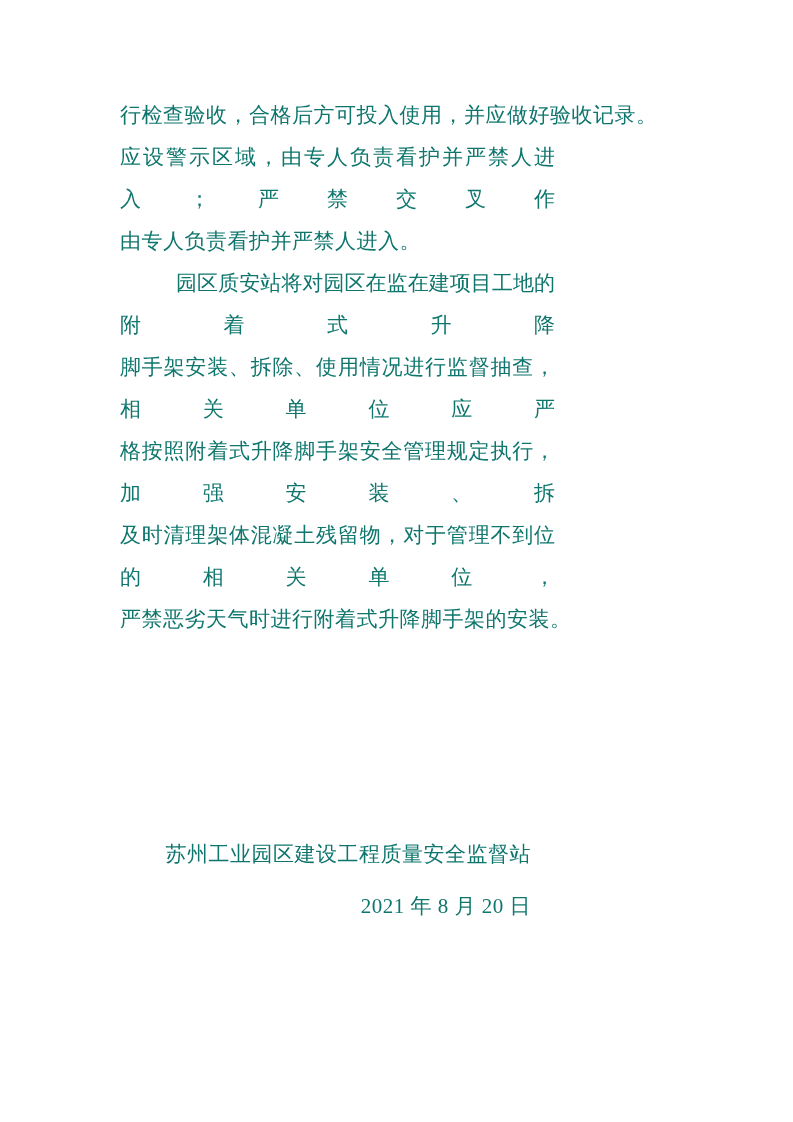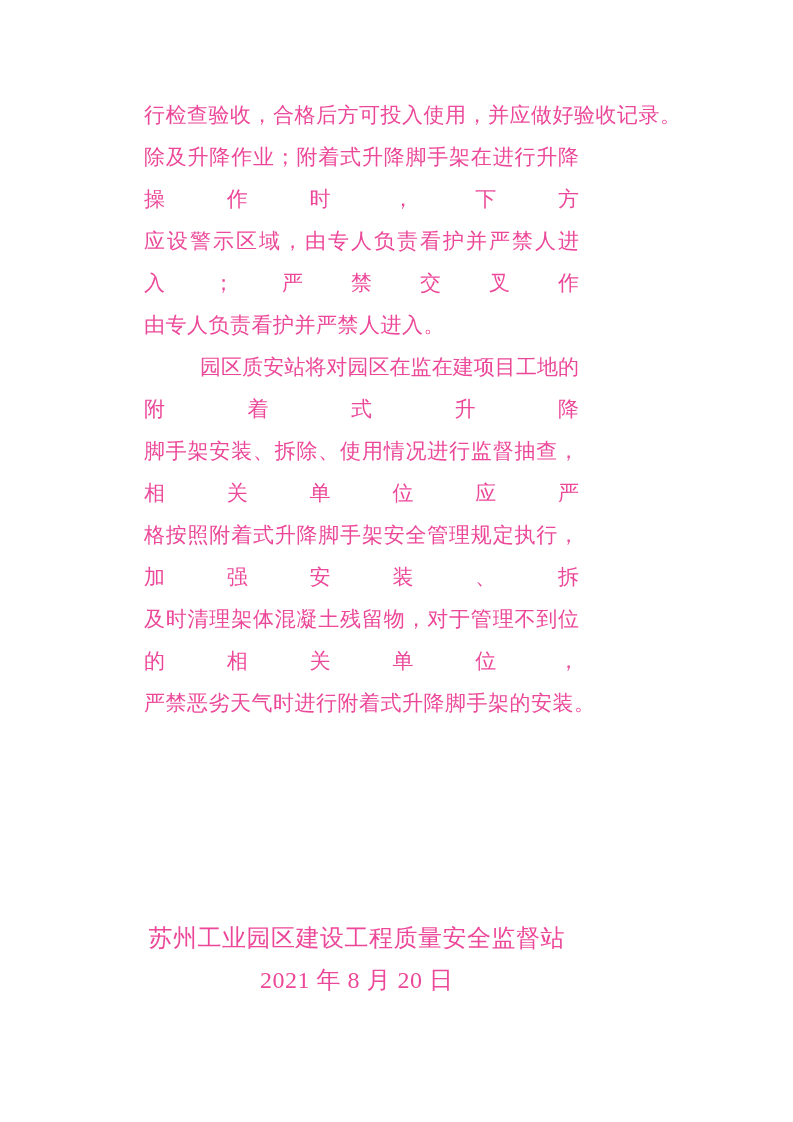--- a/index.html
+++ b/index.html
@@ -7,22 +7,21 @@
     padding: 0;
     background: #ffffff;
   }
   .page {
     position: relative;
     width: 668px;
     height: 1122px;
     background: #ffffff;
     overflow: hidden;
     font-family: "Liberation Serif", "DejaVu Serif", serif;
-    color: #ec4899;
-    padding-left: 24px;
+    color: #0f766e;
   }
   .doc-body {
     padding: 94px 113px 0 120px; 
   }
   .line {
     margin: 0;
     font-size: 21px;
     line-height: 42px;
     white-space: nowrap;
     letter-spacing: 0.5px;
@@ -37,34 +36,34 @@
     text-indent: 56px;
   }
   .signature-block {
     margin-top: 193px;
     margin-right: 14px;
     margin-left: auto;
     width: fit-content;
     text-align: center;
   }
   .sig-line {
-    margin: 0;
-    font-size: 24px;
+    margin: 10px;
+    font-size: 21px;
     line-height: 42px;
     letter-spacing: 0.5px;
     white-space: nowrap;
+    text-align: right;
   }
 </style>
 </head>
 <body>
 
 <div class="page">
   <div class="doc-body">
     <p class="line">行检查验收，合格后方可投入使用，并应做好验收记录。</p>
-    <p class="line justify">除及升降作业；附着式升降脚手架在进行升降操作时，下方</p>
     <p class="line justify">应设警示区域，由专人负责看护并严禁人进入；严禁交叉作</p>
     <p class="line">由专人负责看护并严禁人进入。</p>
     <p class="line indent justify">园区质安站将对园区在监在建项目工地的附着式升降</p>
     <p class="line justify">脚手架安装、拆除、使用情况进行监督抽查，相关单位应严</p>
     <p class="line justify">格按照附着式升降脚手架安全管理规定执行，加强安装、拆</p>
     <p class="line justify">及时清理架体混凝土残留物，对于管理不到位的相关单位，</p>
     <p class="line">严禁恶劣天气时进行附着式升降脚手架的安装。</p>
 
     <div class="signature-block">
       <p class="sig-line">苏州工业园区建设工程质量安全监督站</p>

